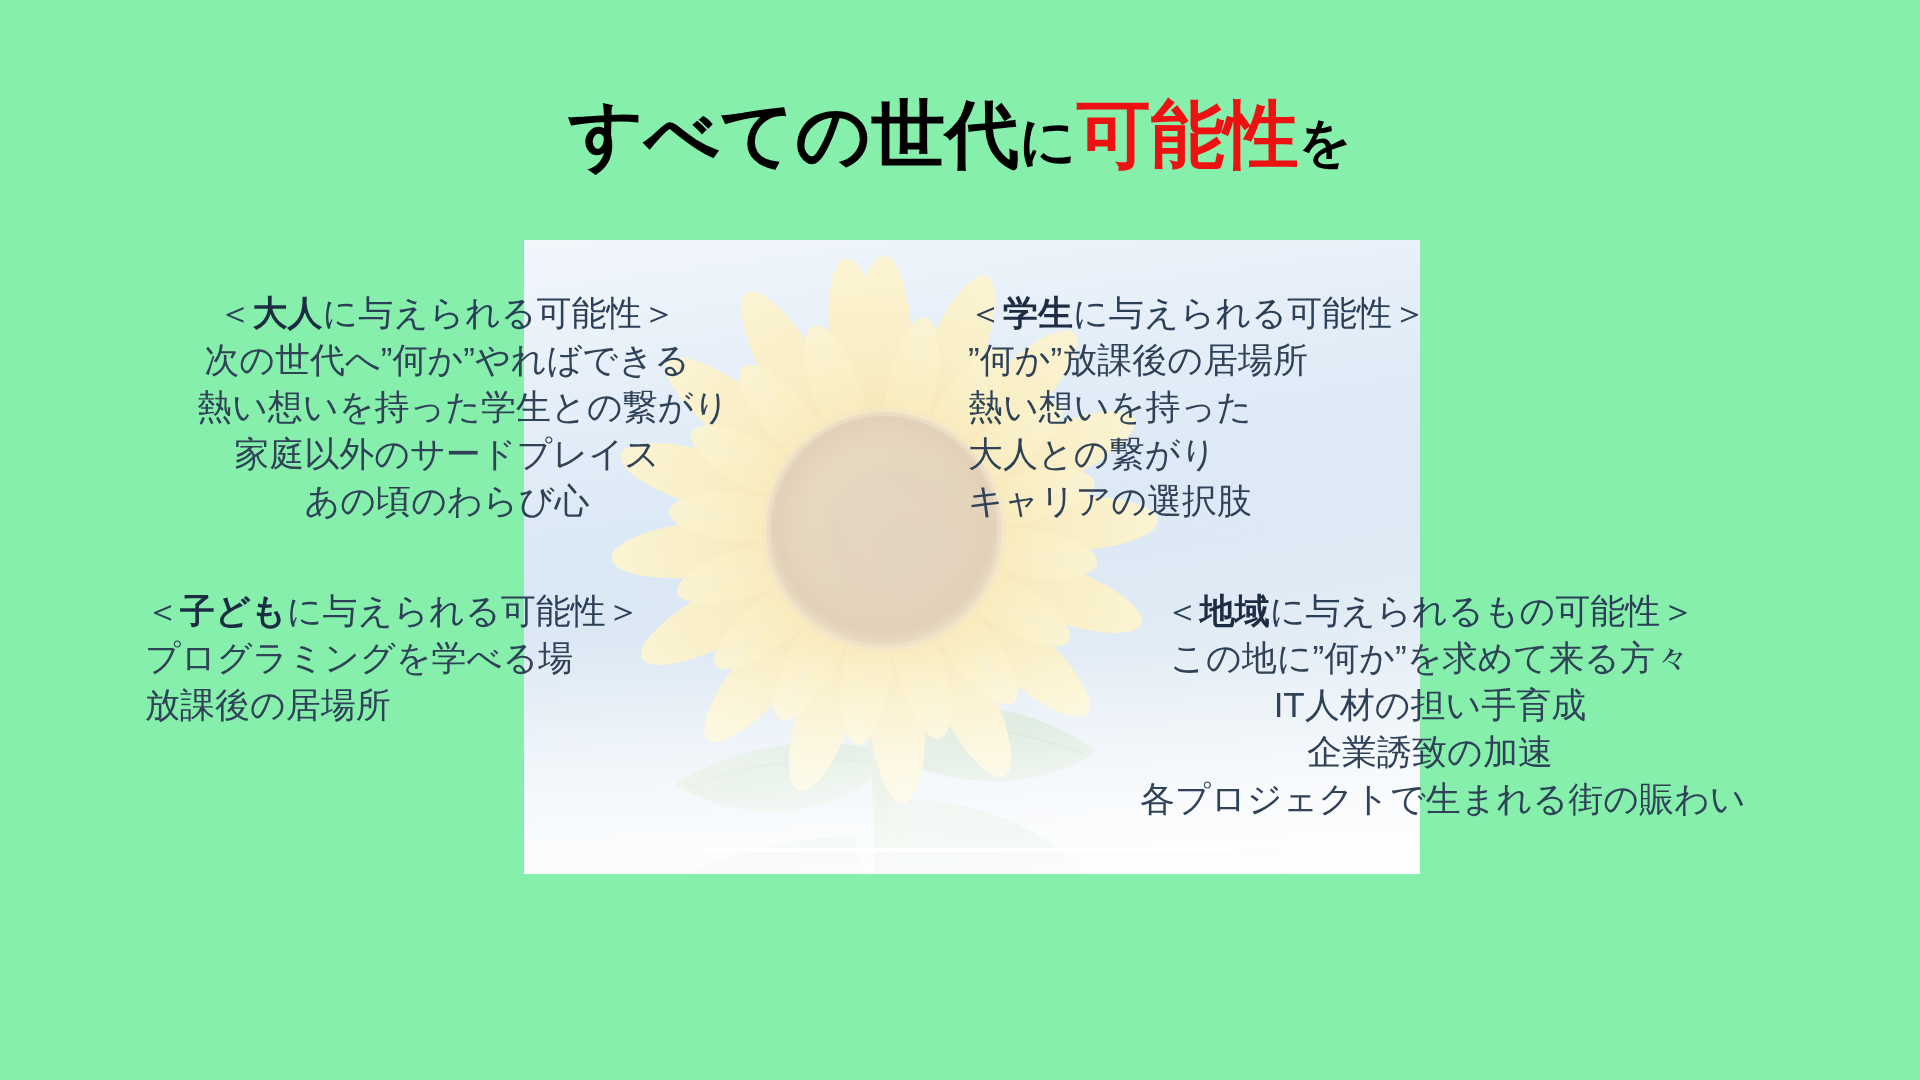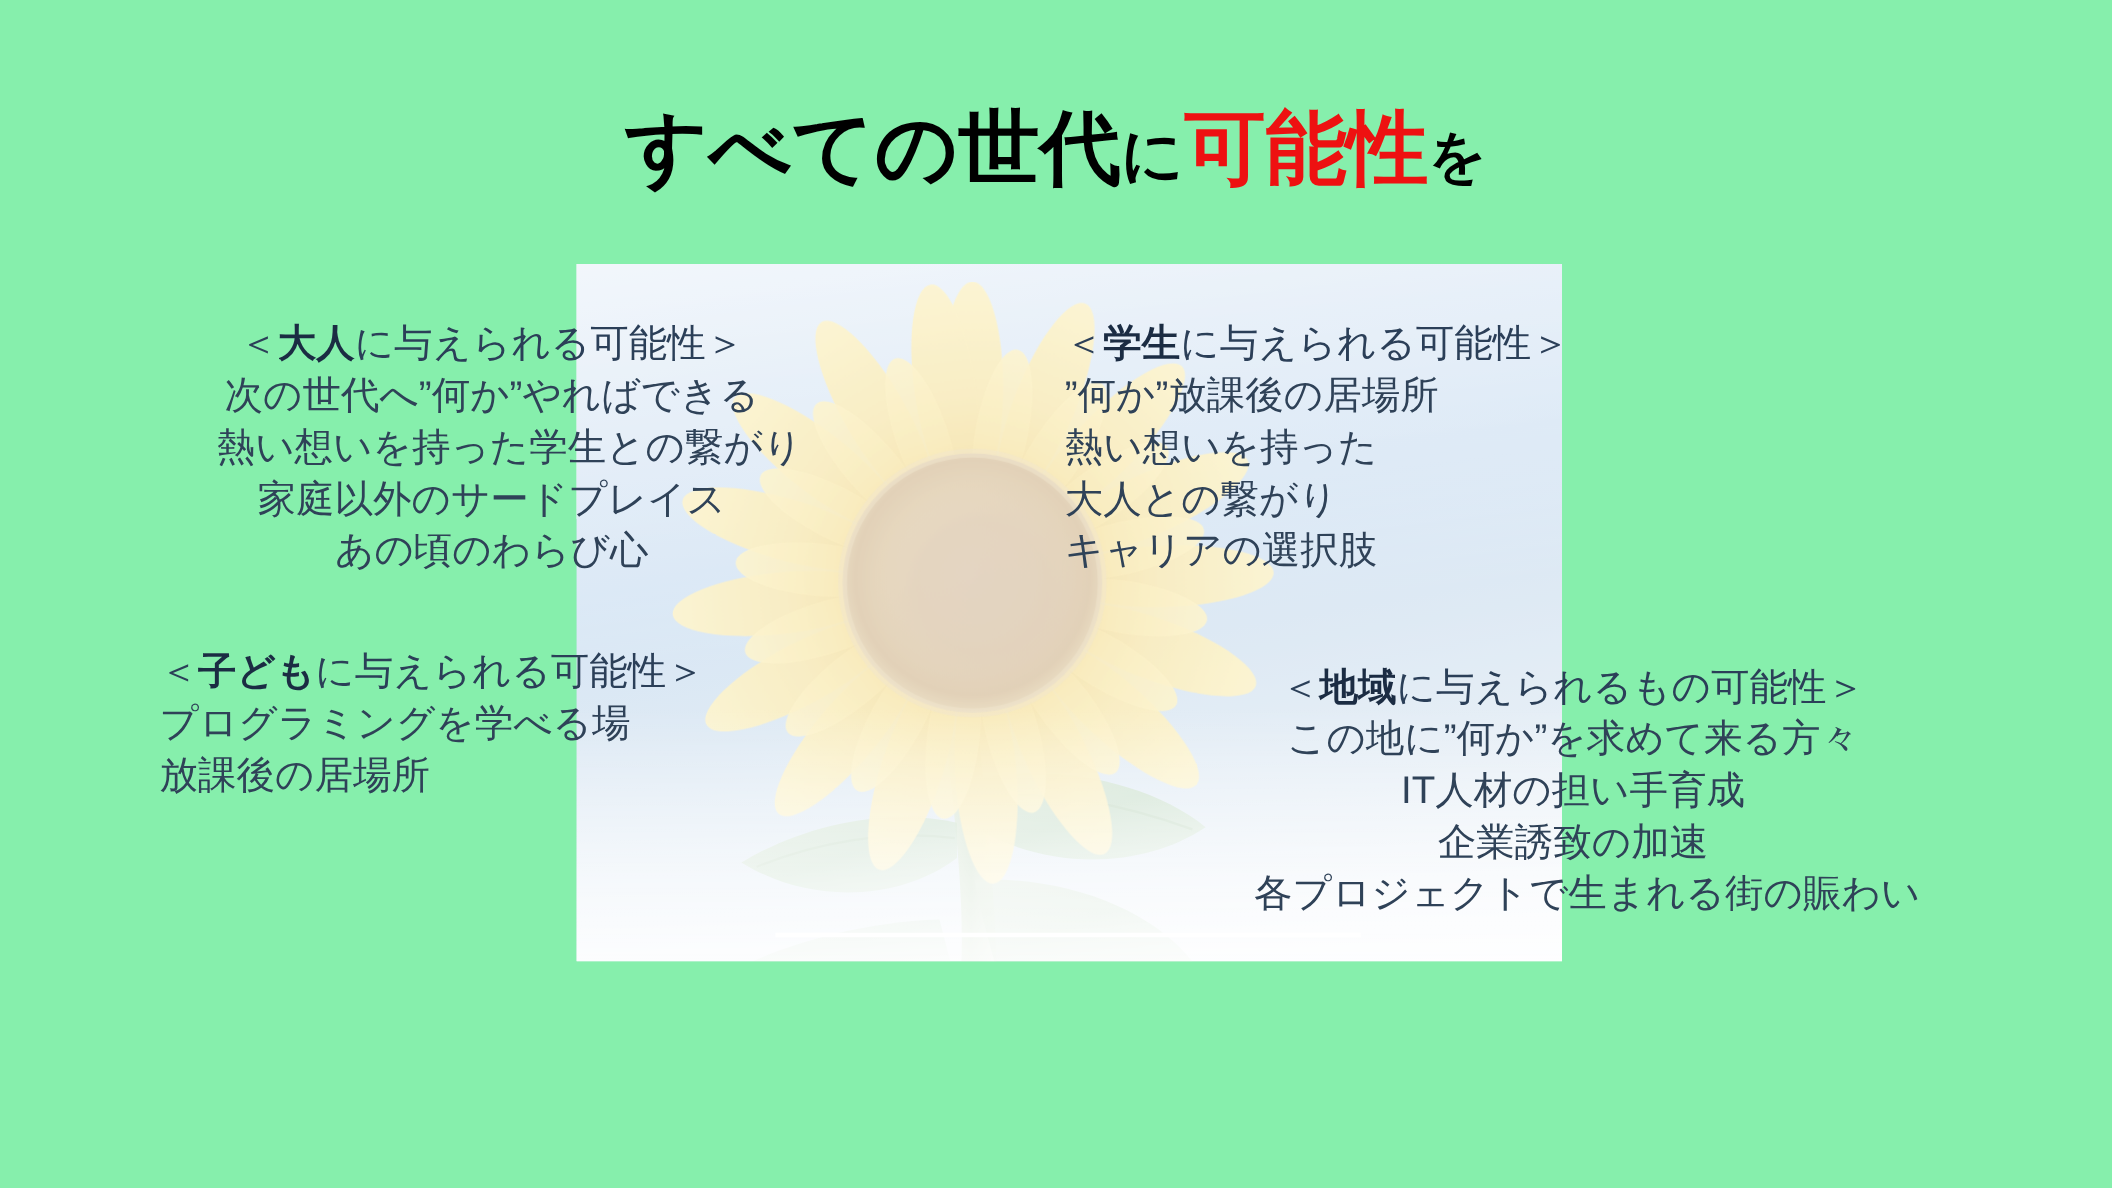--- a/index.html
+++ b/index.html
@@ -111,21 +111,21 @@
 
   #blk-adult    { left: 155px;  top: 288px;  width: 500px; text-align: center; }
   #blk-student  { left: 960px;  top: 288px;  width: 500px; text-align: left; }
   #blk-child    { left: 140px;  top: 586px;  width: 520px; text-align: left; }
   #blk-region   { left: 1138px; top: 586px;  width: 580px; text-align: center; }
 
   
   #blk-adult   { left: 160px;  top: 290px; margin-left: 37px; }
   #blk-student { left: 968px;  top: 290px; }
   #blk-child   { left: 145px;  top: 588px; }
-  #blk-region  { left: 1140px; top: 602px; }
+  #blk-region  { left: 1140px; top: 588px; }
 </style>
 </head>
 <body>
 
 <div id="slide">
 
   <div id="photo">
     <div class="sky"></div>
 
     <svg viewBox="0 0 896 634" preserveAspectRatio="none">

